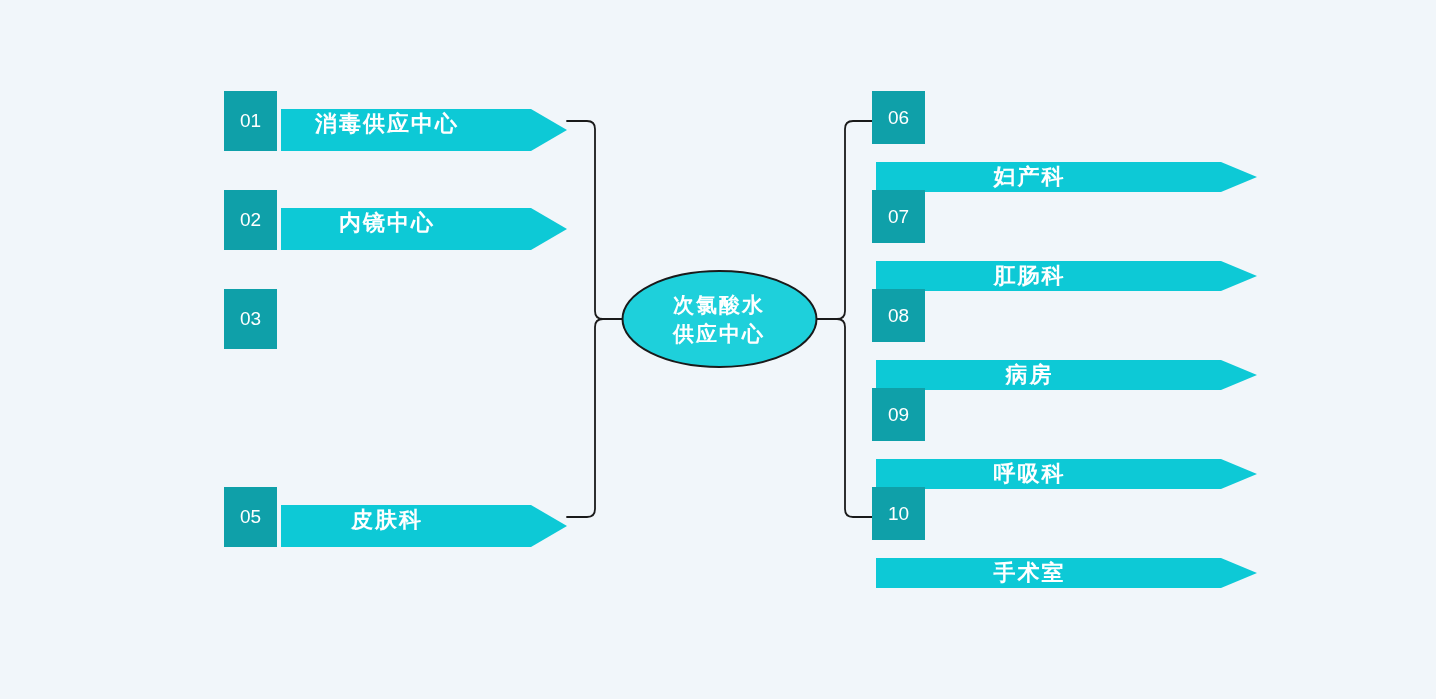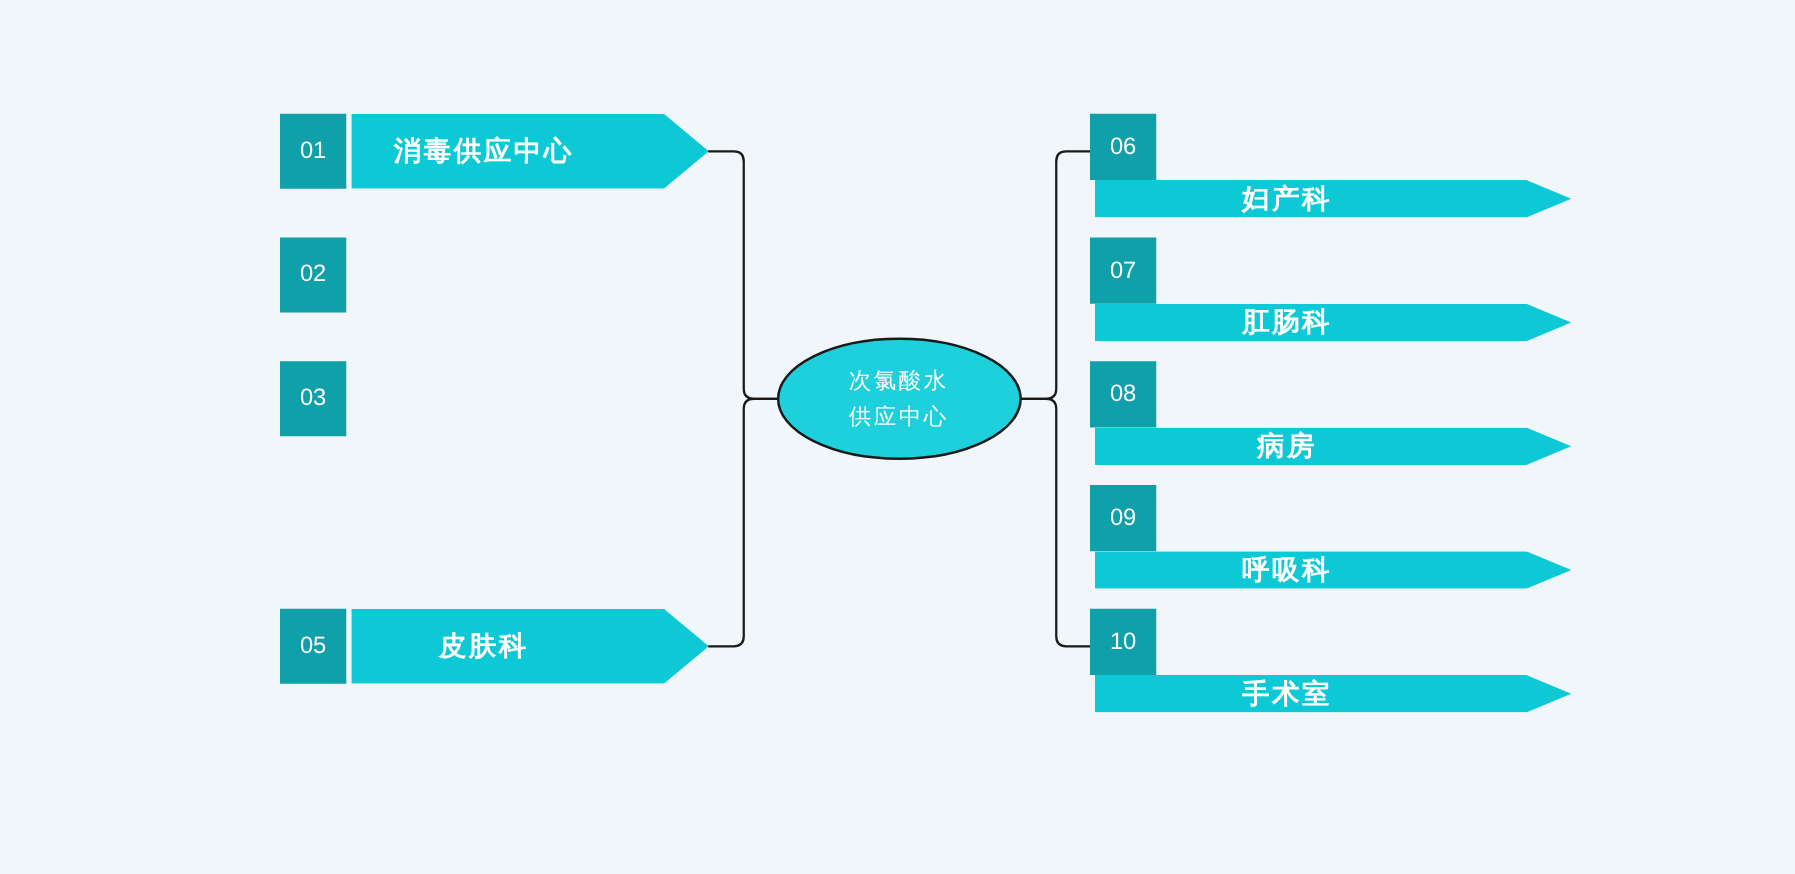--- a/index.html
+++ b/index.html
@@ -37,22 +37,22 @@
     stroke: var(--color-line);
     stroke-width: 2;
   }
   .center-label {
     position: absolute;
     left: 719px; top: 319px;
     transform: translate(-50%, -50%);
     width: 200px;
     text-align: center;
     color: var(--color-text);
-    font-size: 18px;
-    font-weight: normal;
+    font-size: 21px;
+    font-weight: bold;
     line-height: 29px;
     letter-spacing: 2px;
     white-space: nowrap;
   }
   .center-label span { display: block; }
   .banner {
     position: absolute;
     height: 60px;
     display: flex;
   }
@@ -68,23 +68,23 @@
     justify-content: center;
     font-size: 19px;
     font-weight: 400;
   }
   .banner .arrow {
     flex: 1;
     margin-left: 4px;
     background: var(--color-arrow-bg);
     clip-path: polygon(0 0, calc(100% - 36px) 0, 100% 50%, calc(100% - 36px) 100%, 0 100%);
     display: flex;
-    align-items: center;
     justify-content: center;
     padding-right: 74px;
+    margin-top: 18px;
   }
   .banner .label {
     color: var(--color-text);
     font-size: 22px;
     font-weight: bold;
     letter-spacing: 2px;
     white-space: nowrap;
   }
 </style>
 </head>
@@ -106,20 +106,23 @@
   </div>
 
   <div class="banner left" style="top:91px">
     <div class="num">01</div>
     <div class="arrow">
       <span class="label">消毒供应中心</span>
     </div>
   </div>
   <div class="banner left" style="top:190px">
     <div class="num">02</div>
+    <div class="arrow">
+      <span class="label">内镜中心</span>
+    </div>
   </div>
   <div class="banner left" style="top:289px">
     <div class="num">03</div>
   </div>
   <div class="banner left" style="top:487px">
     <div class="num">05</div>
     <div class="arrow">
       <span class="label">皮肤科</span>
     </div>
   </div>

